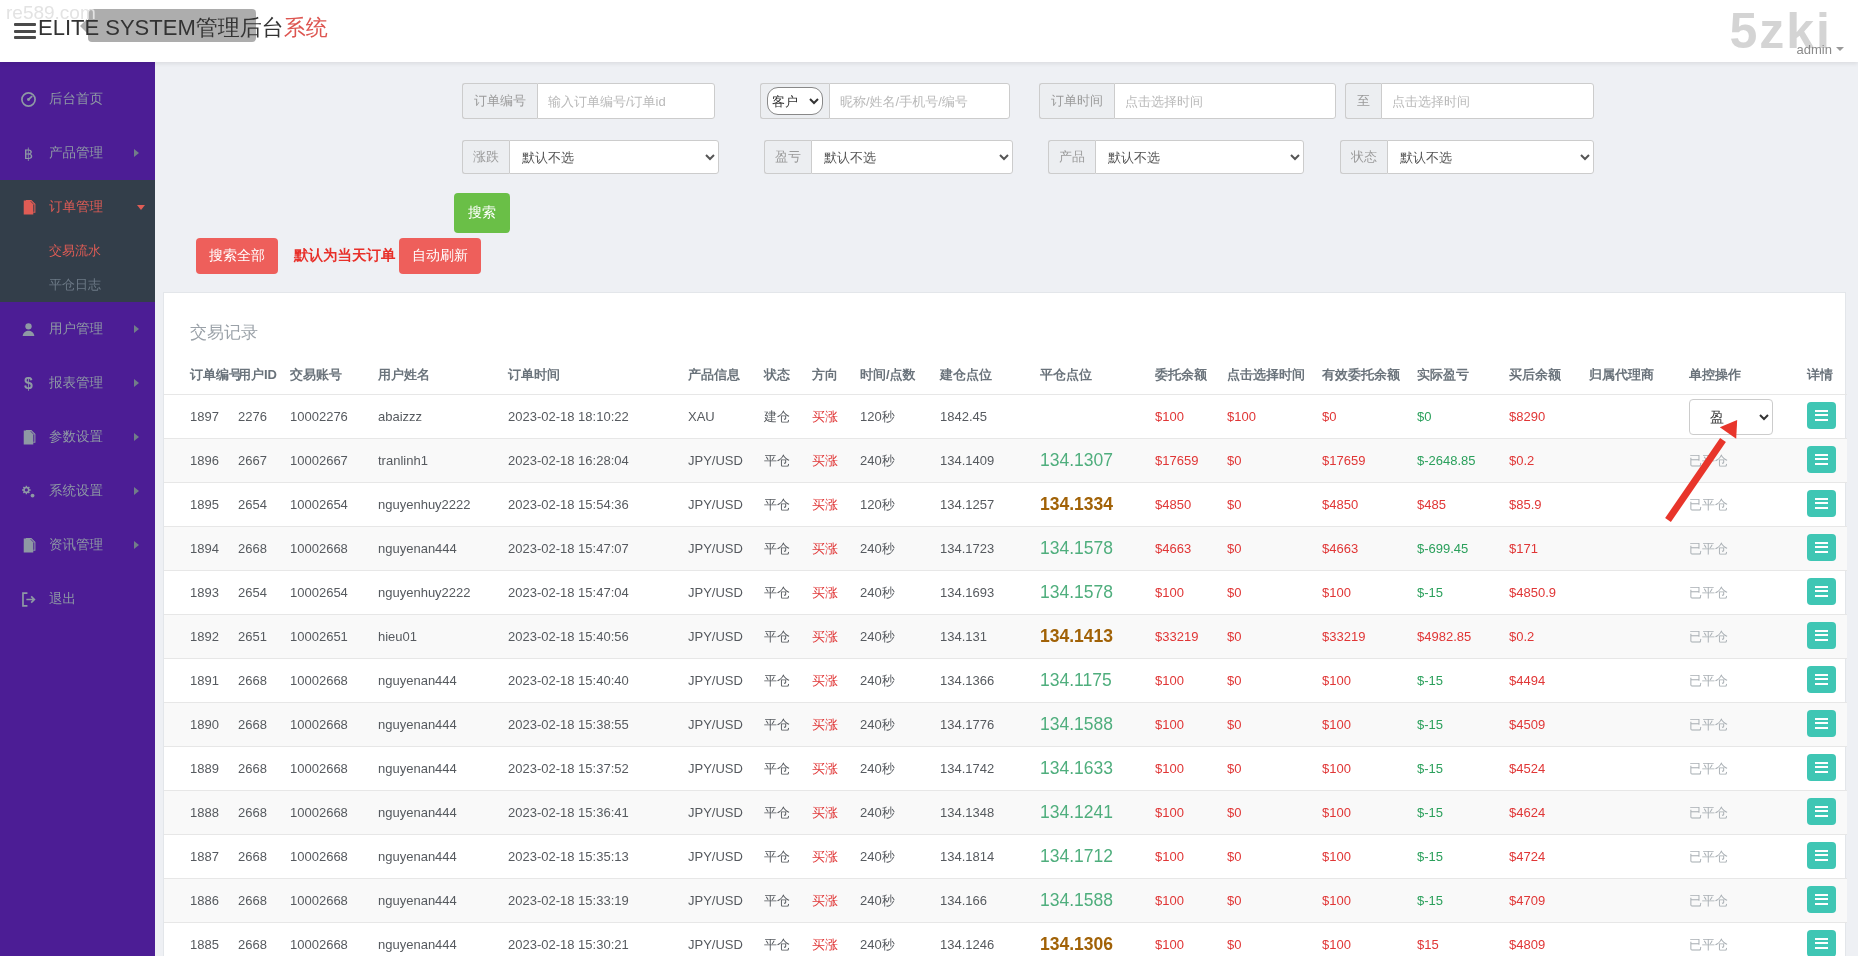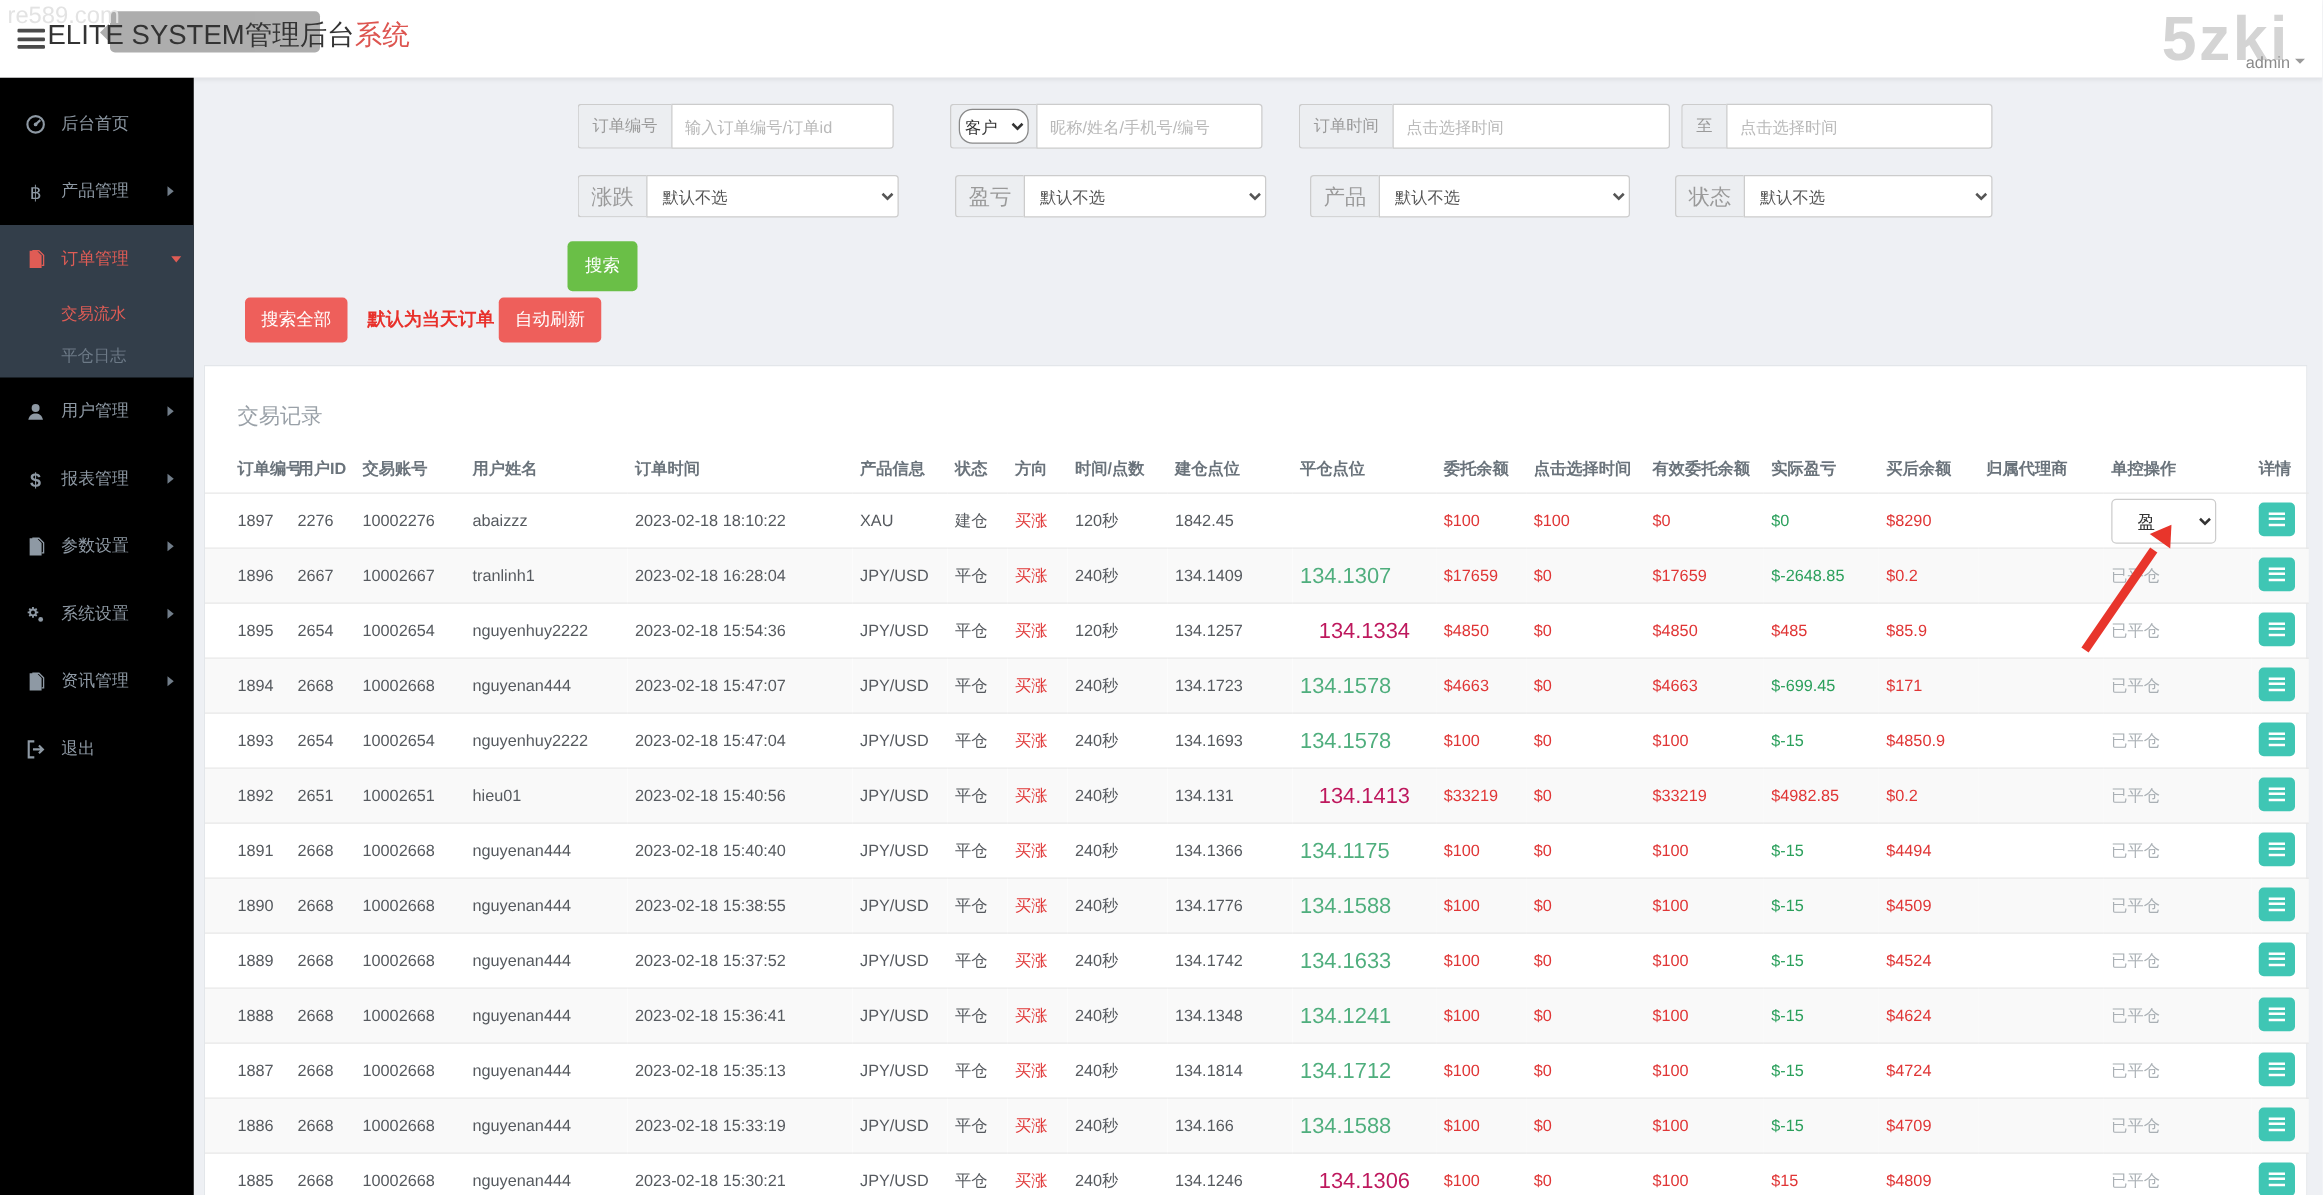--- a/index.html
+++ b/index.html
@@ -18,21 +18,21 @@
     border-right-color:#979797; border-left:none; }
   .nav-title { position:absolute; left:38px; top:13px; font-size:22px; color:#333; z-index:2; white-space:nowrap; }
   .nav-title .accent { color:#dd5550; }
   .wm-brand { position:absolute; right:26px; top:2px; font-size:50px; font-weight:bold; color:#d4d4d4;
     letter-spacing:2px; z-index:1; }
   .nav-user { position:absolute; right:14px; top:42px; font-size:13px; color:#8a8a8a; z-index:3; cursor:pointer; }
   .caret-down { display:inline-block; width:0; height:0; border:4px solid transparent; border-top-color:#9a9a9a;
     margin-left:4px; vertical-align:middle; }
 
   
-  .sidebar { position:absolute; left:0; top:62px; width:155px; height:894px; background:#000000; padding-top:10px; }
+  .sidebar { position:absolute; left:0; top:62px; width:155px; height:894px; background:#4c1d95; padding-top:10px; }
   .side-item { height:54px; display:flex; align-items:center; padding:0 10px 0 20px; color:#8e99a4;
     font-size:13.5px; cursor:pointer; position:relative; }
   .side-item .ico { width:17px; height:17px; margin-right:12px; flex:0 0 17px; }
   .side-item svg { width:100%; height:100%; display:block; }
   .side-sub { height:34px; display:flex; align-items:center; padding-left:49px; font-size:13px;
     color:#6d7a87; cursor:pointer; }
   .active-block { background:#333e4a; }
   .side-item.red, .side-sub.red { color:#e05c55; }
   .chev { margin-left:auto; width:0; height:0; border:4px solid transparent; }
   .chev.r { border-left:5px solid #717d89; margin-right:2px; }
@@ -46,42 +46,42 @@
     border-radius:3px 0 0 3px; }
   .fgroup input { border:1px solid #ccc; border-radius:0 3px 3px 0; padding:0 10px; font-size:13px;
     color:#555; width:100%; outline:none; font-family:inherit; background:#fff; }
   .fgroup input::placeholder { color:#b9b9b9; }
   .fgroup select { font-family:inherit; font-size:13px; color:#333; background:#fff; border:1px solid #888;
     border-radius:2px; outline:none; }
   .addon-select { background:#eceef1; border:1px solid #ccc; border-right:none; border-radius:3px 0 0 3px;
     display:flex; align-items:center; padding:0 6px; }
   .sel-group { position:absolute; display:flex; height:34px; }
   .sel-group .addon { background:#eceef1; border:1px solid #ccc; border-right:none; color:#9a9a9a;
-    font-size:17px; display:flex; align-items:center; padding:0 10px; border-radius:3px 0 0 3px; }
+    font-size:13px; display:flex; align-items:center; padding:0 10px; border-radius:3px 0 0 3px; }
   .sel-group select { flex:1; border:1px solid #ccc; border-radius:0 3px 3px 0; background:#fff;
     font-size:13px; color:#555; padding:0 8px; outline:none; font-family:inherit; }
 
   .btn { border:none; border-radius:4px; color:#fff; font-size:14px; cursor:pointer; font-family:inherit; }
   .btn-search { position:absolute; left:299px; top:131px; width:56px; height:40px; background:#6abf47; }
   .btn-red { background:#ee5f5b; height:36px; padding:0 13px; position:absolute; top:176px; }
   .note-red { position:absolute; top:184px; left:139px; color:#e8302a; font-weight:bold; font-size:14.5px; }
 
   
   .panel { position:absolute; left:8px; top:230px; width:1683px; height:700px; background:#fff;
     border:1px solid #e3e6ea; }
   .panel-title { padding:28px 0 14px 26px; color:#9aa1a8; font-size:17px; }
   table { width:100%; border-collapse:collapse; table-layout:fixed; }
   th { text-align:left; font-size:13px; color:#6a737b; font-weight:bold; padding:8px 6px 10px 6px; white-space:nowrap; }
   td { font-size:13px; color:#565a5f; padding:0 6px; height:44px; white-space:nowrap; overflow:hidden; }
   tbody tr { border-top:1px solid #e7e7e7; }
   tbody tr:nth-child(even) { background:#f9f9f9; }
   th:first-child, td:first-child { padding-left:26px; }
   .c-red { color:#e03636; }
   .c-green { color:#2ba05c; }
-  .close-up { color:#be185d; font-size:17.5px; font-weight:normal;text-align:center; }
+  .close-up { color:#a16207; font-size:17.5px; font-weight:bold; }
   .close-down { color:#4fae7d; font-size:17.5px; }
   .closed-txt { color:#aab0b5; }
   .ctl-select { width:84px; height:36px; border:1px solid #ccc; border-radius:4px; background:#fff;
     font-size:14px; color:#333; padding:0 6px 0 16px; outline:none; font-family:inherit; }
   .detail-btn { width:29px; height:27px; background:#3fc6b4; border:none; border-radius:4px;
     cursor:pointer; position:relative; }
   .detail-icon { display:block; margin:0 auto; width:13px; height:11px;
     border-top:2px solid #fff; border-bottom:2px solid #fff;
     background:linear-gradient(#fff,#fff) center / 13px 2px no-repeat; }
 

